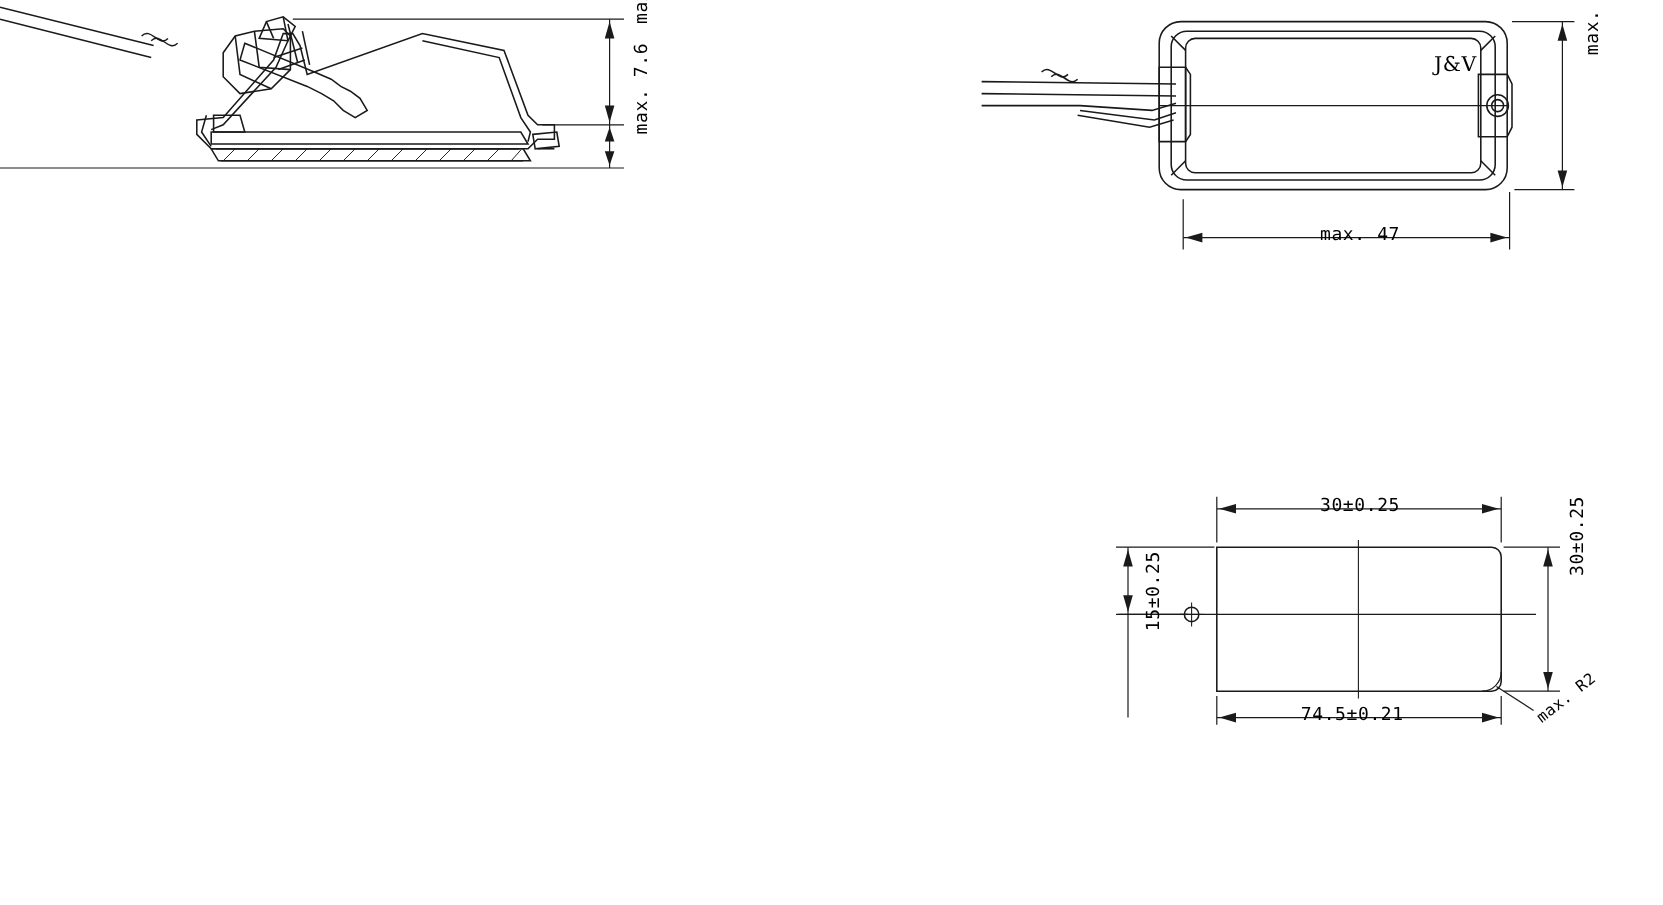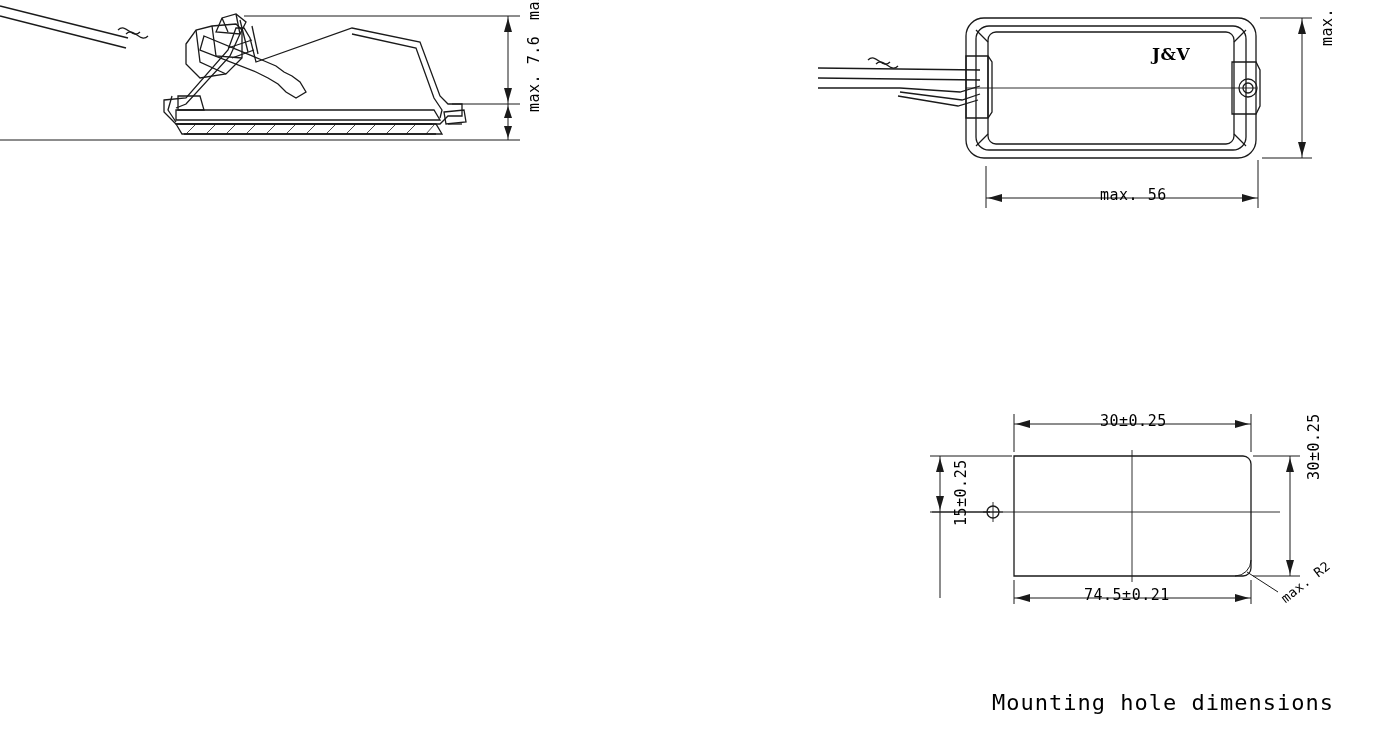--- a/index.html
+++ b/index.html
@@ -35,25 +35,26 @@
     transform-origin: 0 0;
     transform: rotate(-90deg);
   }
   .lbl.diag {
     transform-origin: 0 0;
     transform: rotate(-38deg);
   }
   .brand {
     position: absolute;
     font-family: "DejaVu Serif", serif;
-    font-weight: bold;
+    font-weight: normal;
     font-size: 17px;
     letter-spacing: 0.5px;
     color: #000000;
     white-space: nowrap;
+    margin-left: 43px;
   }
   .caption {
     position: absolute;
     font-family: "DejaVu Sans Mono", monospace;
     font-size: 22px;
     color: #000000;
     white-space: nowrap;
     letter-spacing: 1px;
   }
 </style>
@@ -235,29 +236,28 @@
       <polygon points="940,510 936,496 944,496"></polygon>
     </g>
   </svg>
 
   <div class="lbl vert" style="left:525px; top:20px;">max. 22.5</div>
 
   <div class="lbl vert" style="left:525px; top:112px;">max. 7.6</div>
 
   <div class="brand" style="left:1152px; top:44px;">J&amp;V</div>
 
-  <div class="lbl" style="left:1100px; top:186px;">max. 56</div>
+  <div class="lbl" style="left:1100px; top:186px;">max. 47</div>
 
   <div class="lbl vert" style="left:1318px; top:46px;">max. 39</div>
 
   <div class="lbl" style="left:1100px; top:412px;">30±0.25</div>
 
   <div class="lbl" style="left:1084px; top:586px;">74.5±0.21</div>
 
   <div class="lbl vert" style="left:1305px; top:480px;">30±0.25</div>
 
   <div class="lbl vert" style="left:952px; top:526px;">15±0.25</div>
 
   <div class="lbl diag" style="left:1278px; top:594px; font-size:13px;">max. R2</div>
 
-  <div class="caption" style="left:992px; top:690px;">Mounting hole dimensions</div>
 
 </div>
 
 </body></html>

